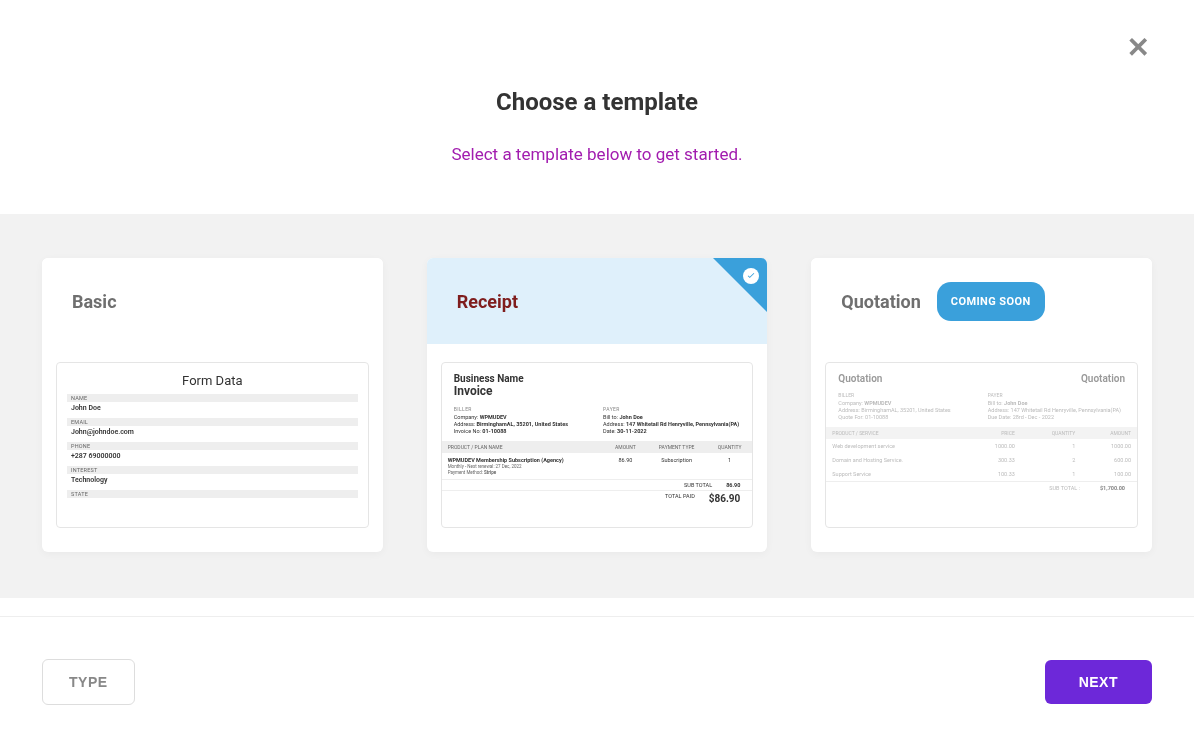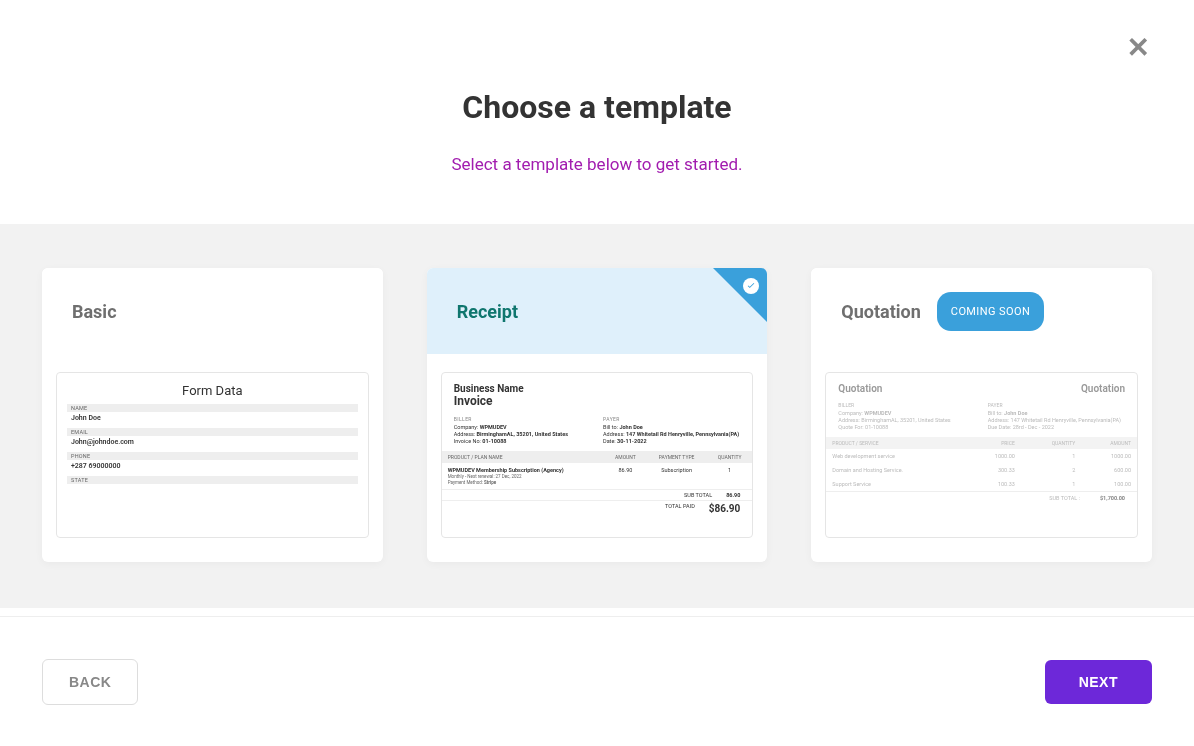--- a/index.html
+++ b/index.html
@@ -20,21 +20,21 @@
     font-weight: 700;
     color: #888;
     cursor: pointer;
     line-height: 1;
   }
   .header {
     text-align: center;
     padding: 88px 0 50px 0;
   }
   .header h1 {
-    font-size: 32px;
+    font-size: 24px;
     font-weight: 700;
     color: #333;
     margin-bottom: 28px;
   }
   .header p {
     font-size: 17px;
     color: #a21caf;
   }
   .cards-area {
     background: #f2f2f2;
@@ -58,21 +58,21 @@
     padding: 0 30px;
     position: relative;
   }
   .card-header.normal { background: #fff; }
   .card-header.selected { background: #dff0fb; }
   .card-title {
     font-size: 18px;
     font-weight: 700;
     color: #6f6f6f;
   }
-  .card-header.selected .card-title { color: #0f766e; }
+  .card-header.selected .card-title { color: #7f1d1d; }
   .corner-ribbon {
     position: absolute;
     top: 0; right: 0;
     width: 0; height: 0;
     border-top: 54px solid #3aa0db;
     border-left: 54px solid transparent;
   }
   .corner-check {
     position: absolute;
     top: 10px; right: 8px;
@@ -81,21 +81,21 @@
     border-radius: 50%;
     display: flex;
     align-items: center;
     justify-content: center;
   }
   .corner-check svg { width: 10px; height: 10px; }
   .badge {
     background: #3aa0db;
     color: #fff;
     font-size: 11px;
-    font-weight: 400;
+    font-weight: 700;
     letter-spacing: 0.4px;
     padding: 13px 14px;
     border-radius: 14px;
     margin-left: 16px;
   }
   .preview-wrap {
     padding: 18px 14px 14px 14px;
   }
   .preview {
     border: 1px solid #e5e5e5;
@@ -307,20 +307,24 @@
             <span class="lbl">NAME</span>
             <div class="val">John Doe</div>
           </div>
         <div class="row">
             <span class="lbl">EMAIL</span>
             <div class="val">John@johndoe.com</div>
           </div>
         <div class="row">
             <span class="lbl">PHONE</span>
             <div class="val">+287 69000000</div>
+          </div>
+        <div class="row">
+            <span class="lbl">INTEREST</span>
+            <div class="val">Technology</div>
           </div>
         <div class="row">
             <span class="lbl">STATE</span>
           </div>
       </div>
     </div>
   </div>
 
   <div class="card">
     <div class="card-header selected">
@@ -445,15 +449,15 @@
           <span>SUB TOTAL :</span>
           <span class="amt">$1,700.00</span>
         </div>
       </div>
     </div>
   </div>
 
 </div>
 
 <div class="footer">
-  <button class="btn btn-back">BACK</button>
+  <button class="btn btn-back">TYPE</button>
   <button class="btn btn-next">NEXT</button>
 </div>
 
 </body></html>

